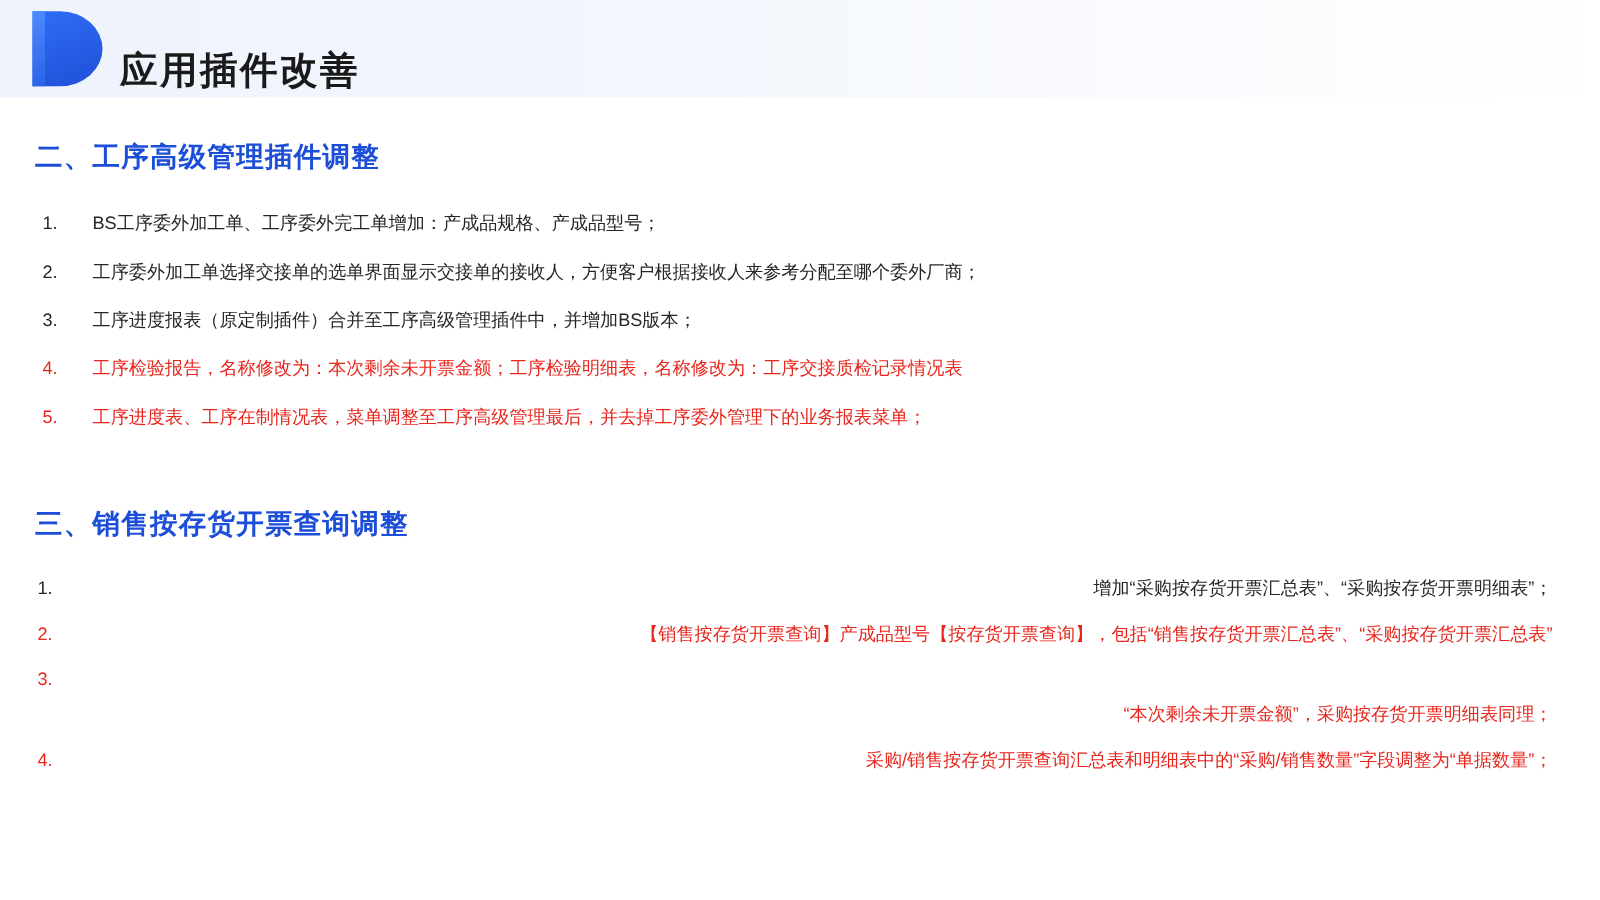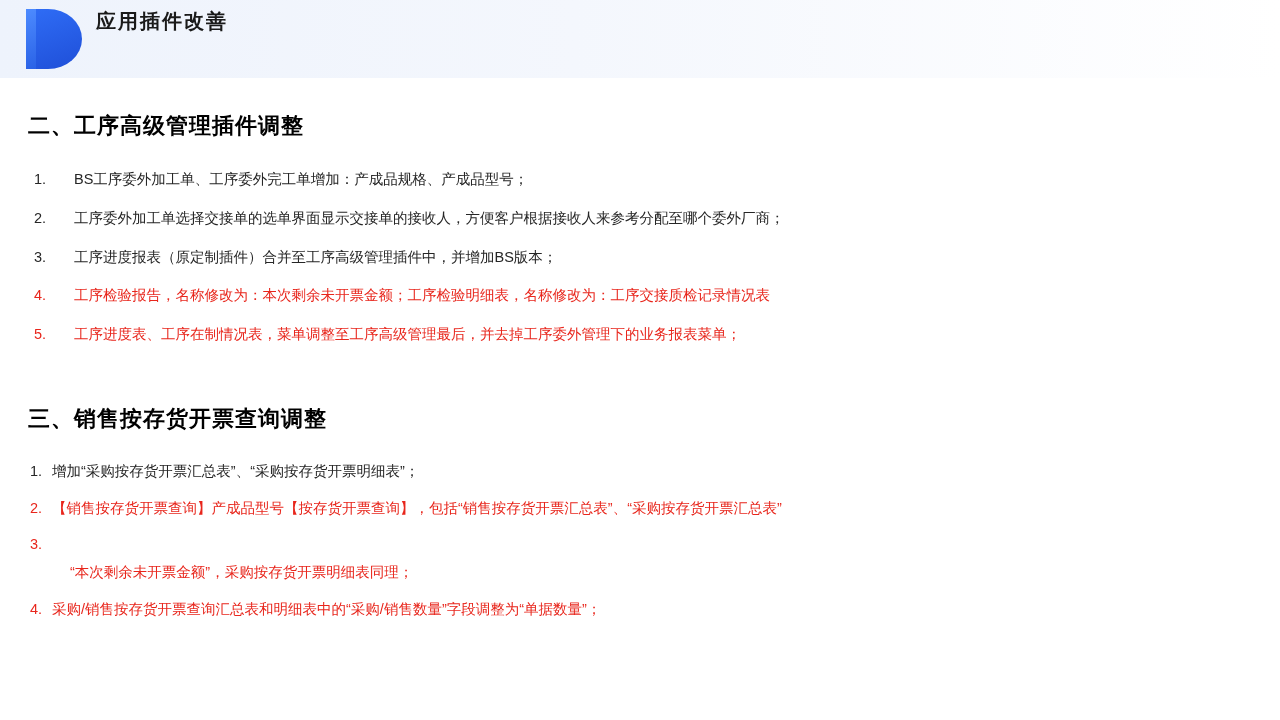--- a/index.html
+++ b/index.html
@@ -38,38 +38,38 @@
     position: absolute;
     left: 0;
     top: 0;
     width: 10px;
     height: 60px;
     background: linear-gradient(160deg, #4d8bff 0%, #2a62e6 100%);
   }
   .banner-title {
     position: absolute;
     left: 96px;
-    top: 8px;
-    font-size: 20px;
+    top: 36px;
+    font-size: 30px;
     font-weight: bold;
     color: #1a1a1a;
     letter-spacing: 2px;
   }
 
   
   .content {
     padding: 0 0 0 0;
     position: relative;
   }
 
   .section {
     margin-top: 0;
   }
   .section-title {
-    color: #000000;
+    color: #1d4ed8;
     font-size: 22px;
     font-weight: bold;
     letter-spacing: 1px;
   }
   #section-1 .section-title { margin: 33px 0 0 28px; }
   #section-2 .section-title { margin: 58px 0 0 28px; }
 
   .list {
     margin: 0;
     padding: 0;
@@ -94,21 +94,21 @@
 
   
   #list-1 .list-item { margin-left: 34px; margin-bottom: 17px; }
   #list-1 .list-item .num { width: 40px; }
   #list-1 { margin-top: 28px; }
 
   
   #list-2 { margin-top: 27px; }
   #list-2 .list-item { margin-left: 30px; margin-bottom: 15px; }
   #list-2 .list-item .num { width: 22px; }
-  #list-2 .list-item .txt { max-width: 1190px; }
+  #list-2 .list-item .txt { max-width: 1190px; text-align: right; }
   #list-2 .list-item.wrap .txt { text-indent: 0; }
   #list-2 .list-item.wrap .txt .cont { display: block; margin-left: 18px; margin-top: 28px; }
 </style>
 </head>
 <body>
 
 <div class="banner">
   <div class="banner-accent"></div>
   <div class="banner-title">应用插件改善</div>
 </div>

